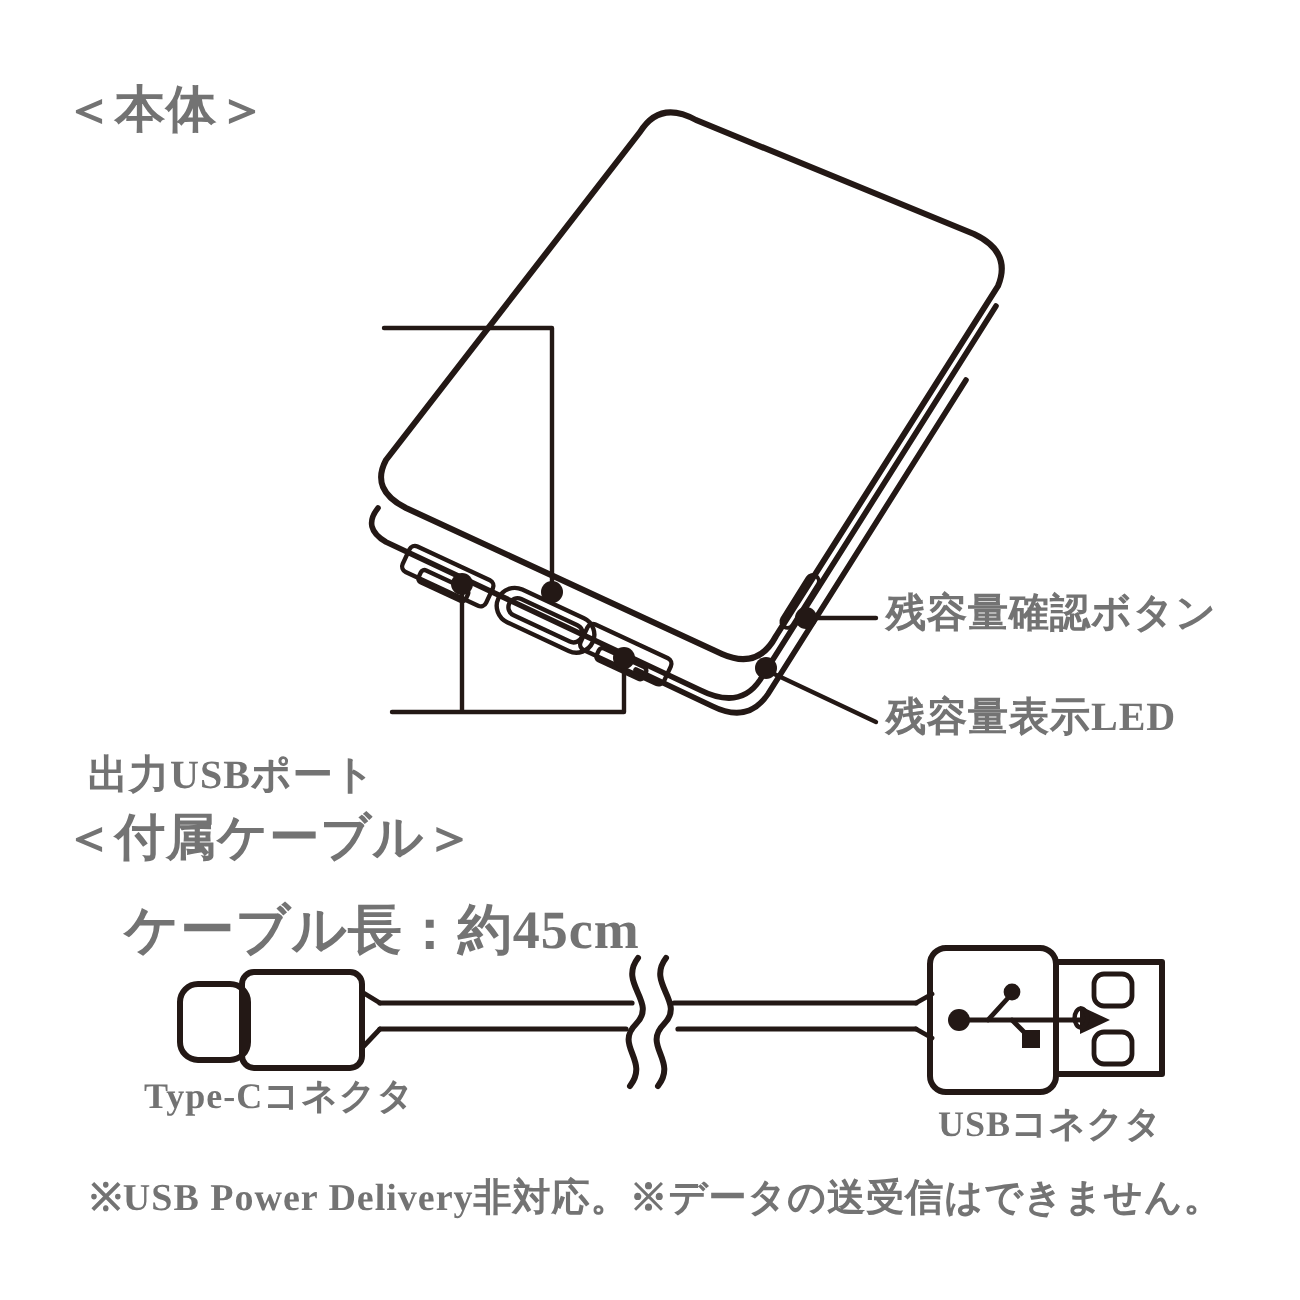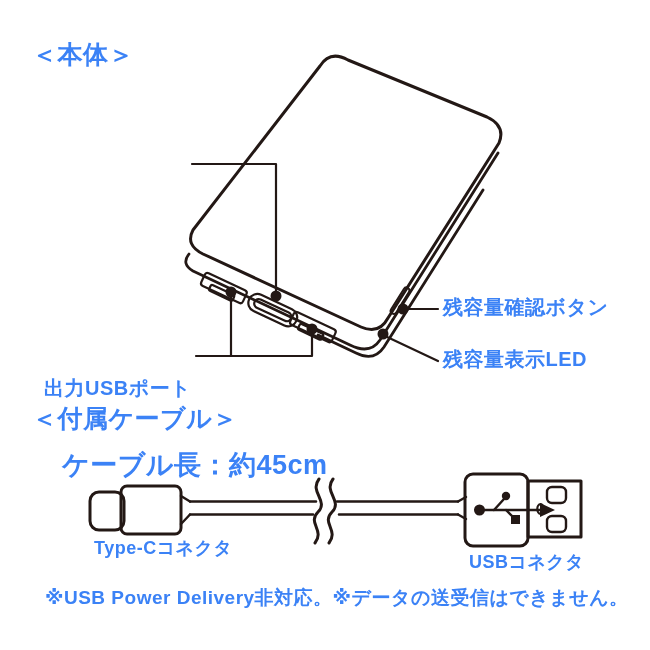--- a/index.html
+++ b/index.html
@@ -2,21 +2,21 @@
 <html><head>
 <meta charset="utf-8">
 <style>
   html,body{margin:0;padding:0;}
   body{
     width:650px;height:650px;position:relative;overflow:hidden;
     background:#ffffff;color:#231815;
     font-family:"Liberation Sans","DejaVu Sans",sans-serif;
   }
   svg{position:absolute;left:0;top:0;color:#231815;}
-  .txt{position:absolute;white-space:pre;color:#3b82f6;letter-spacing:0.5px;}
+  .txt{position:absolute;white-space:pre;color:#737373;letter-spacing:0.5px;font-family:Liberation Serif, serif;}
   .section-title{font-size:25px;font-weight:700;}
   .lbl{font-size:20px;font-weight:600;line-height:23px;}
   .conn-lbl{font-size:18px;font-weight:600;}
   .note{font-size:19px;font-weight:600;}
   .len{font-size:27px;font-weight:600;}
 </style>
 </head>
 <body>
 
 <svg width="650" height="650" viewBox="0 0 650 650" fill="none" stroke="currentColor" stroke-linecap="round" stroke-linejoin="round">
@@ -110,17 +110,17 @@
 <div class="txt lbl" style="left:44px;top:352px;margin-top:25px;">出力USBポート</div>
 
 <div class="txt lbl" style="left:443px;top:296px;text-align:center;">残容量確認ボタン</div>
 
 <div class="txt lbl" style="left:443px;top:348px;">残容量表示LED</div>
 
 <div class="txt section-title" style="left:32px;top:402px;">＜付属ケーブル＞</div>
 
 <div class="txt len" style="left:62px;top:447px;">ケーブル長：約45cm</div>
 
-<div class="txt conn-lbl" style="left:94px;top:536px;">Type-Cコネクタ</div>
+<div class="txt conn-lbl" style="left:72px;top:536px;">Type-Cコネクタ</div>
 
 <div class="txt conn-lbl" style="left:469px;top:550px;">USBコネクタ</div>
 
 <div class="txt note" style="left:45px;top:585px;">※USB Power Delivery非対応。※データの送受信はできません。</div>
 
 </body></html>

